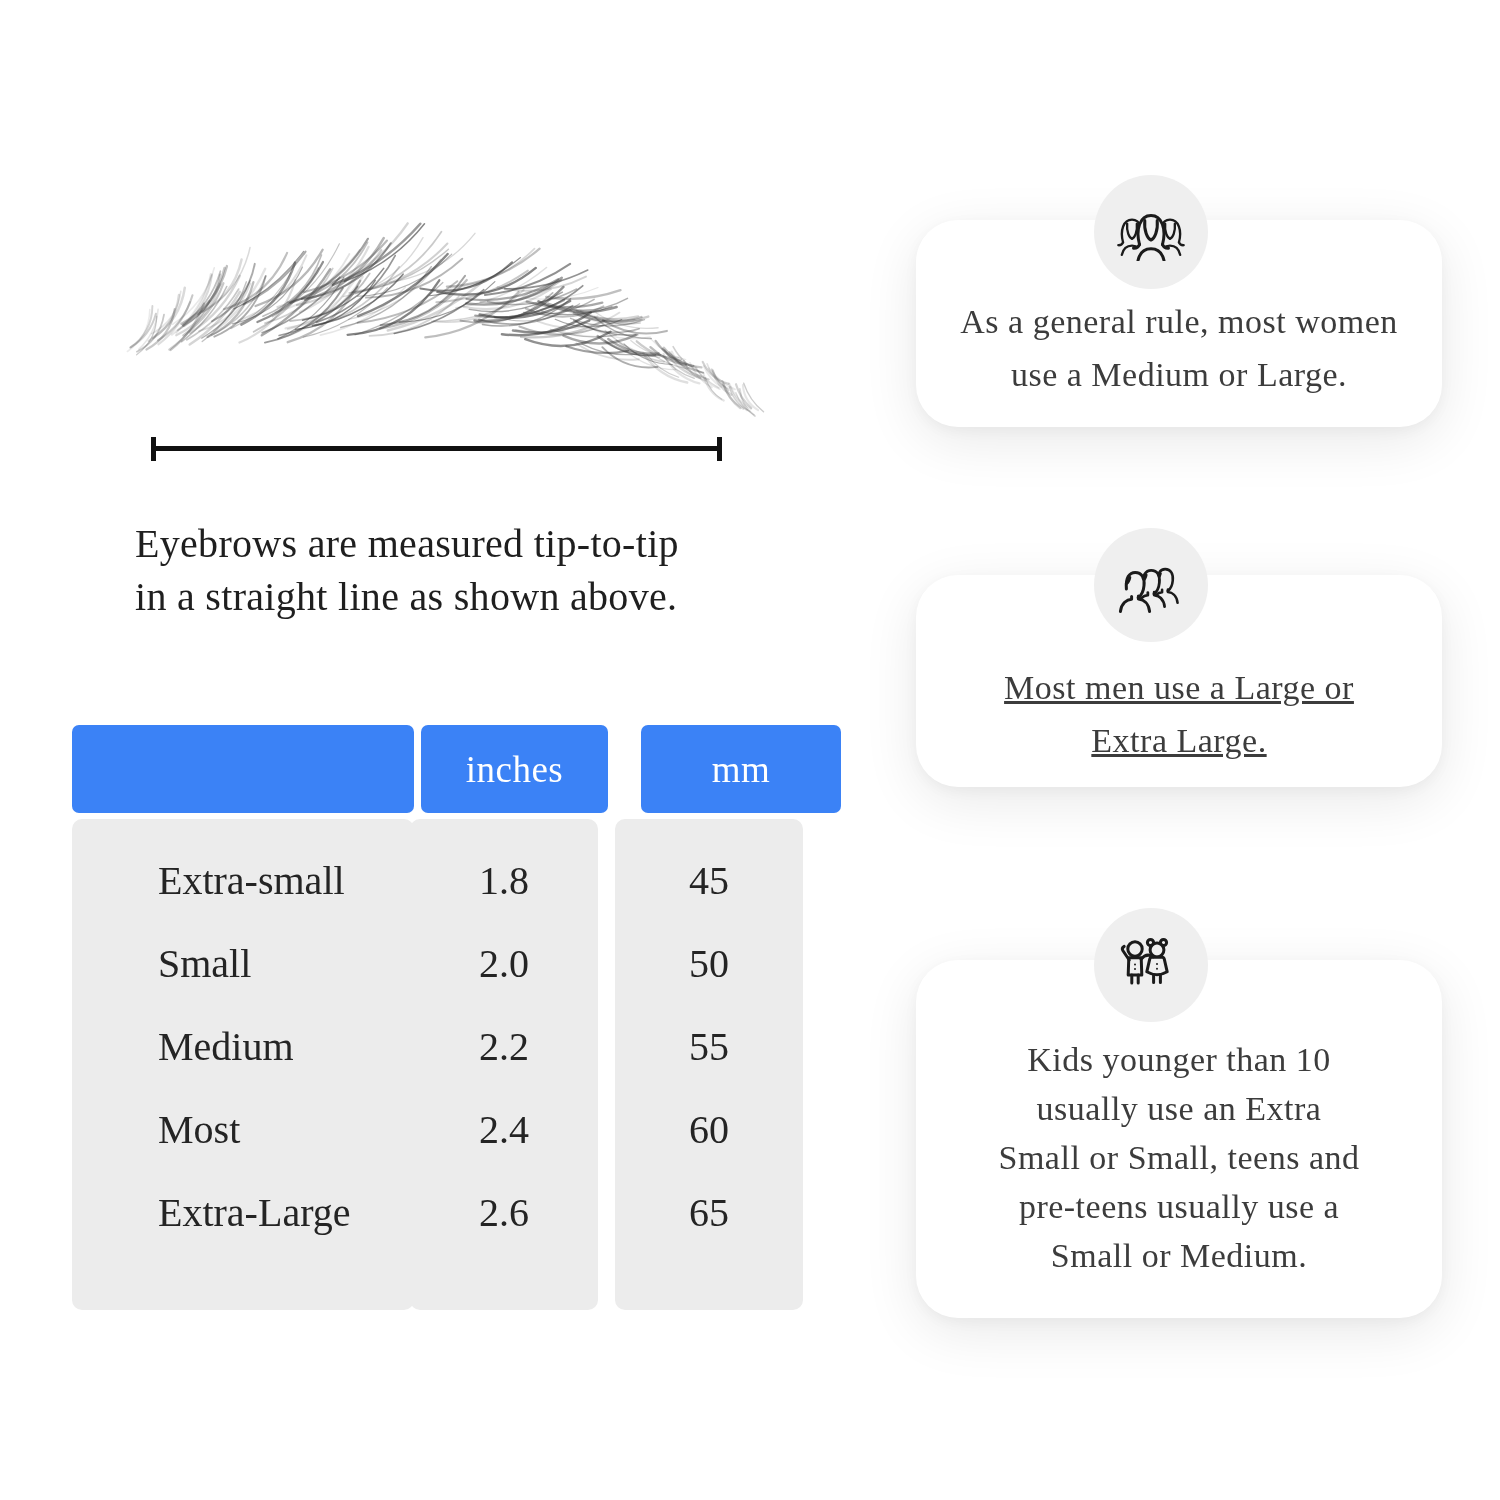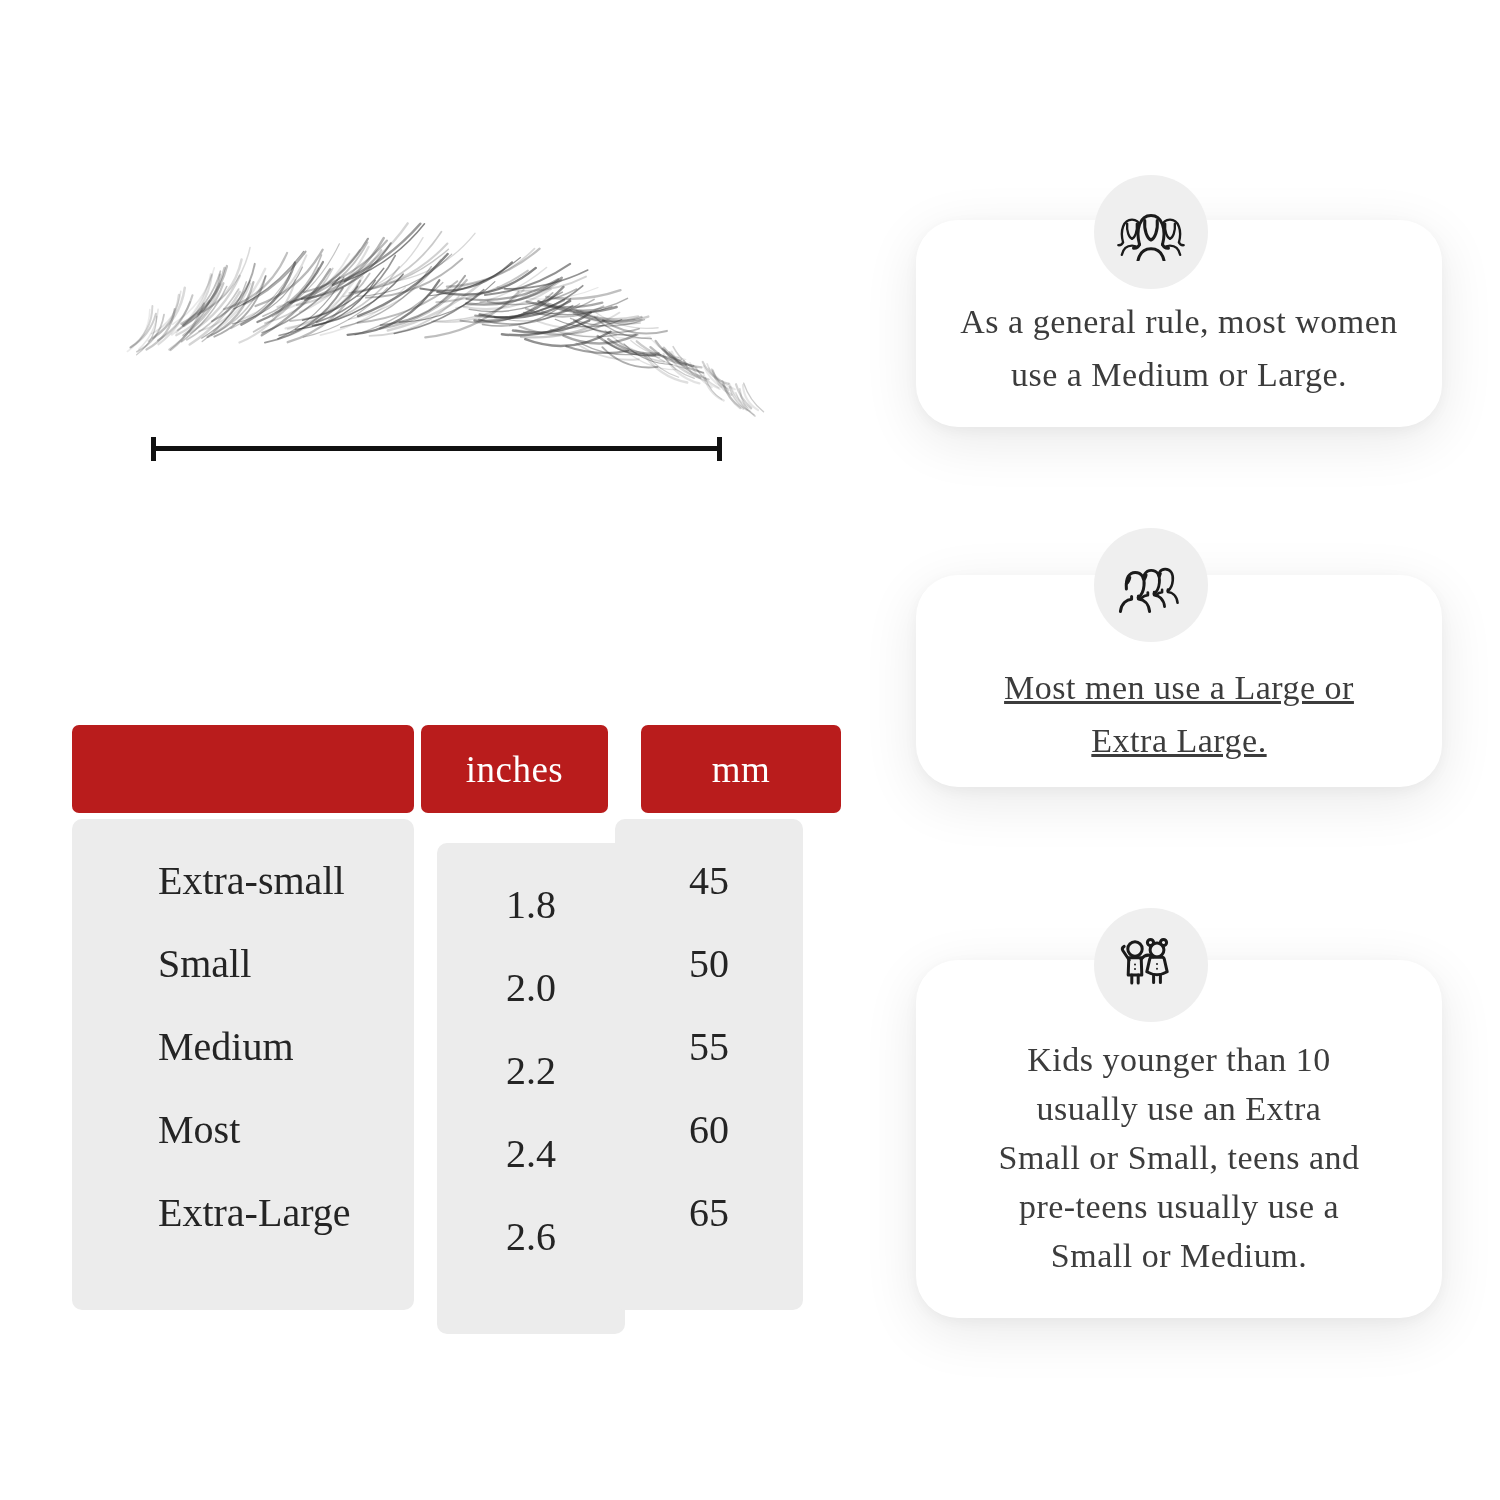--- a/index.html
+++ b/index.html
@@ -8,28 +8,28 @@
     font-family:"Liberation Serif","DejaVu Serif",serif;color:#1f1f1f;
   }
   
   .brow-svg{position:absolute;left:110px;top:213px;width:650px;height:235px;overflow:visible;}
   .measure-line{position:absolute;left:151px;top:446px;width:571px;height:5px;background:#111111;}
   .measure-tick{position:absolute;top:437px;width:5px;height:24px;background:#111111;}
   .tick-left{left:151px;}
   .tick-right{left:717px;}
   .caption{position:absolute;left:135px;top:517px;width:620px;font-size:40px;line-height:53px;color:#1f1f1f;letter-spacing:0.3px;}
   
-  .th{position:absolute;top:725px;height:88px;background:#b91c1c;border-radius:7px;
+  .th{position:absolute;top:725px;height:88px;background:#3b82f6;border-radius:7px;
       color:#ffffff;font-size:37px;display:flex;align-items:center;justify-content:center;letter-spacing:0.5px;}
   .th1{left:72px;width:342px;}
   .th2{left:421px;width:187px;}
   .th3{left:641px;width:200px;}
   .tb{position:absolute;top:819px;height:491px;background:#ececec;border-radius:10px;box-sizing:border-box;padding-top:20px;}
   .tb1{left:72px;width:342px;padding-left:24px;}
-  .tb2{left:437px;width:188px;margin-top:24px;}
+  .tb2{left:410px;width:188px;}
   .tb3{left:615px;width:188px;}
   .cell{height:83px;line-height:83px;font-size:40px;color:#242424;white-space:nowrap;}
   .tb1 .cell{padding-left:62px;text-align:left;}
   .tb2 .cell,.tb3 .cell{text-align:center;}
   
   .card{position:absolute;left:916px;width:526px;background:#ffffff;border-radius:42px;box-sizing:border-box;
         box-shadow:0 14px 55px rgba(0,0,0,0.09), 0 4px 14px rgba(0,0,0,0.04);
         text-align:center;color:#3c3c3c;font-size:34px;letter-spacing:0.5px;}
   .card1{top:220px;height:207px;padding-top:75px;line-height:53px;}
   .card2{top:575px;height:212px;padding-top:86px;line-height:53px;text-decoration:underline;}
@@ -255,20 +255,24 @@
       <path d="M175.6,90.4 Q226.7,83.2 252.7,38.7" fill="none" stroke="#3a3a3a" stroke-width="2.33" stroke-opacity="0.15" stroke-linecap="round"></path>
       <path d="M336.9,48.6 Q389.7,45.4 429.6,10.6" fill="none" stroke="#3a3a3a" stroke-width="2.17" stroke-opacity="0.32" stroke-linecap="round"></path>
       <path d="M326.3,64.2 Q376.6,61.4 417.9,32.6" fill="none" stroke="#3a3a3a" stroke-width="1.89" stroke-opacity="0.28" stroke-linecap="round"></path>
       <path d="M277.8,92.5 Q331.8,79.4 373.7,42.8" fill="none" stroke="#3a3a3a" stroke-width="2.59" stroke-opacity="0.21" stroke-linecap="round"></path>
     </svg>
 
   <div class="measure-tick tick-left"></div>
   <div class="measure-line"></div>
   <div class="measure-tick tick-right"></div>
 
+  <div class="caption">
+    <div>Eyebrows are measured tip-to-tip</div>
+    <div>in a straight line as shown above.</div>
+  </div>
 
   <div class="th th1"></div>
   <div class="th th2">inches</div>
   <div class="th th3">mm</div>
 
   <div class="tb tb1">
     <div class="cell">Extra-small</div>
     <div class="cell">Small</div>
     <div class="cell">Medium</div>
     <div class="cell">Most</div>

